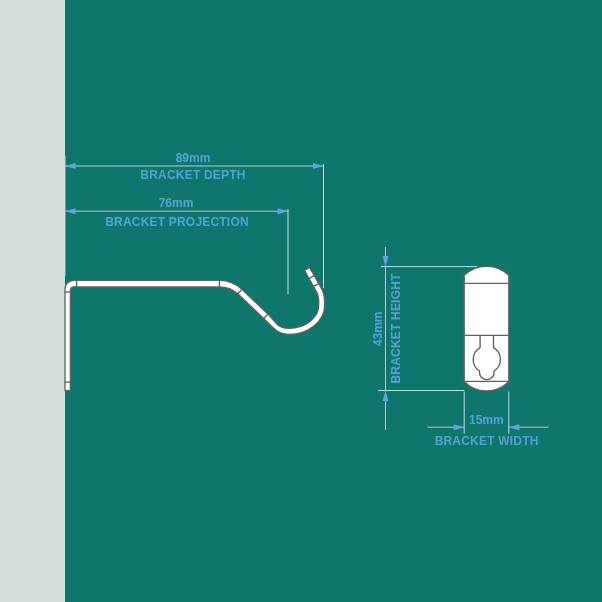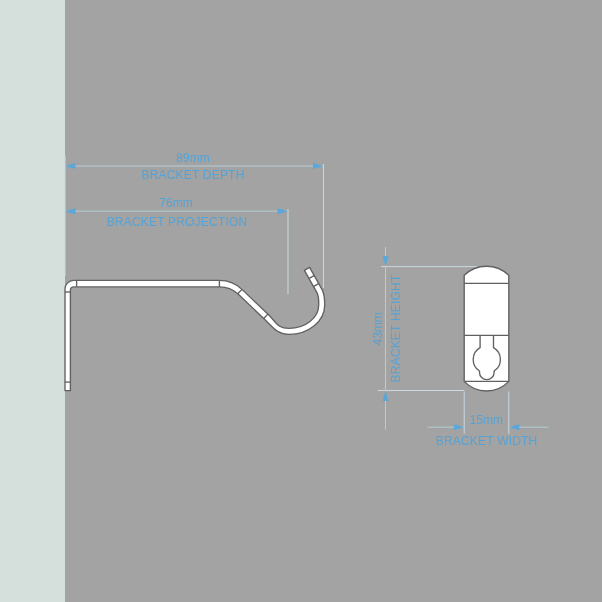--- a/index.html
+++ b/index.html
@@ -1,17 +1,17 @@
 <!DOCTYPE html>
 <html><head>
 <meta charset="utf-8">
 <style>
   html,body{margin:0;padding:0;background:#ffffff;}
-  .page{position:relative;width:602px;height:602px;background:#a3a3a3;overflow:hidden;
-        font-family:"Liberation Sans", sans-serif;}
+  .page{position:relative;width:602px;height:602px;background:#0f766e;overflow:hidden;
+        font-family:"Liberation Sans", sans-serif;font-weight:bold;}
   svg{position:absolute;left:0;top:0;}
   text{font-family:"Liberation Sans", sans-serif;fill:#54a3d6;}
 </style>
 </head>
 <body>
 <div class="page">
 <svg width="602" height="602" viewBox="0 0 602 602">
 
   <rect x="0" y="0" width="65" height="602" fill="#d5dfdb"></rect>
 

